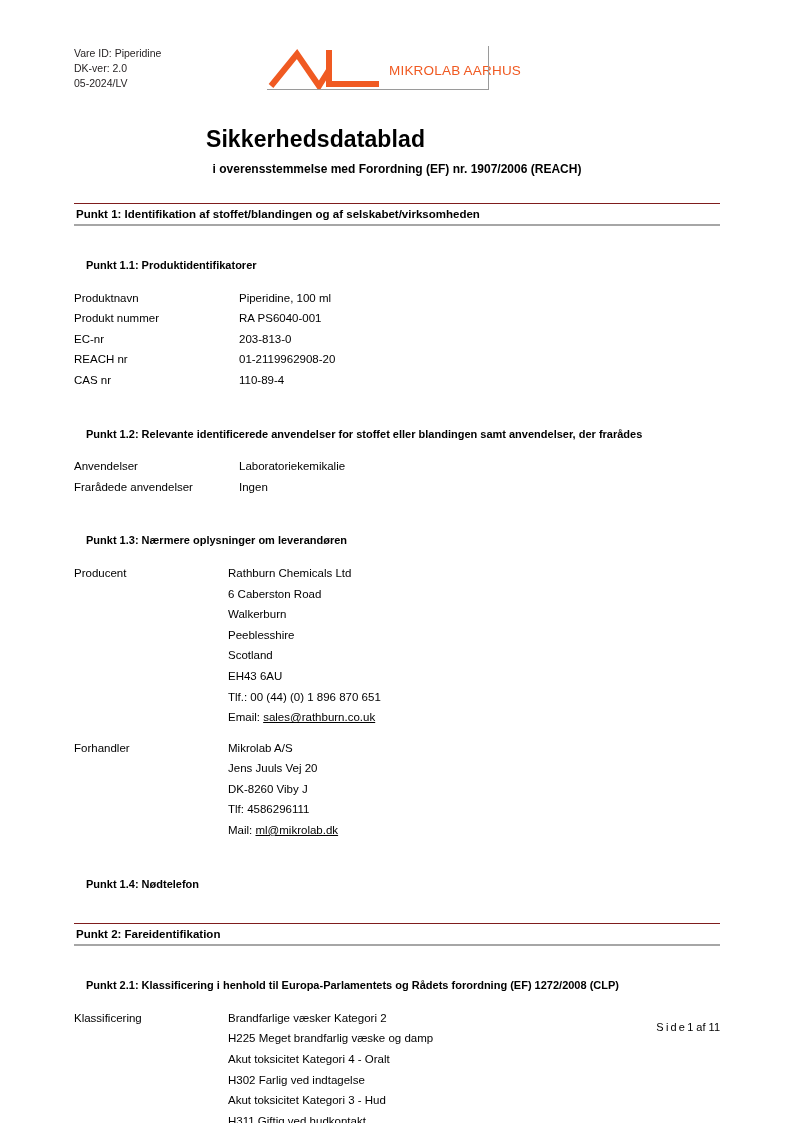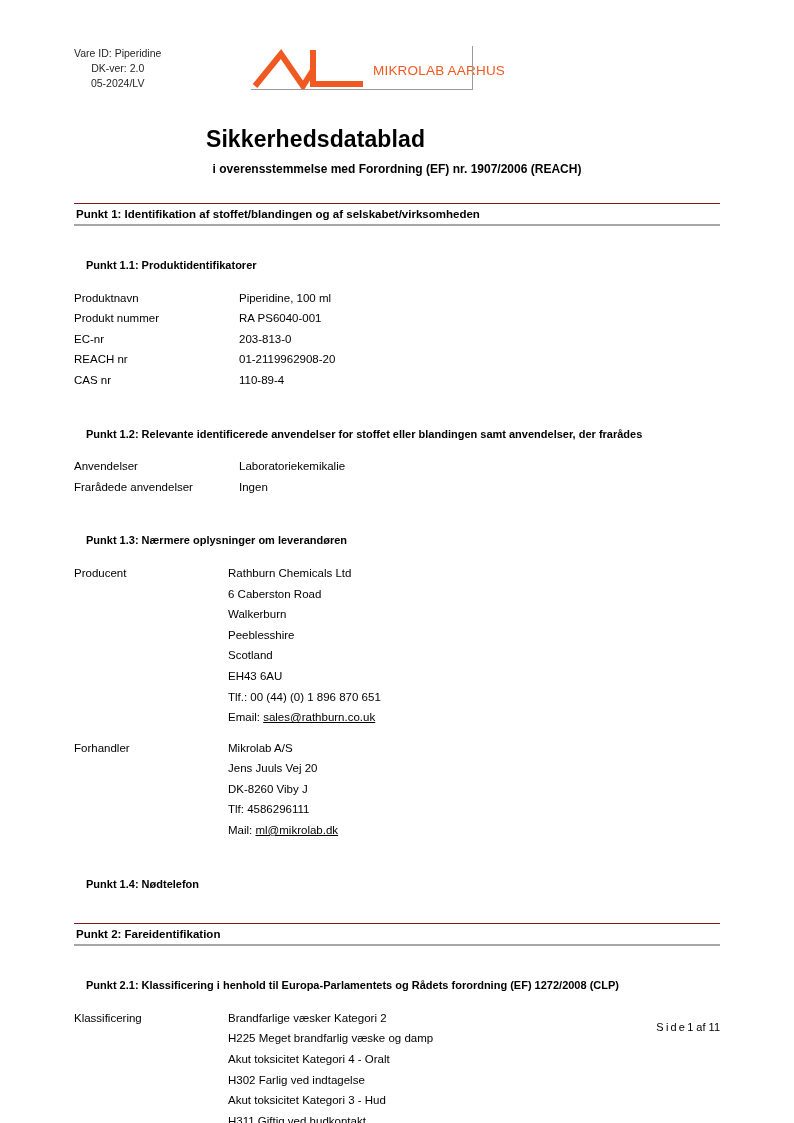--- a/index.html
+++ b/index.html
@@ -25,34 +25,33 @@
     padding: 0;
   }
 
   
   .header {
     position: absolute;
     top: 46px;
     left: 74px;
     width: 646px;
     height: 60px;
-    text-align: center;
   }
   .meta {
     position: absolute;
     top: 0; left: 0;
     font-size: 10.5px;
     line-height: 15px;
     color: #231f20;
   }
   .meta div { white-space: pre; }
 
   .logo-wrap {
     position: absolute;
-    left: 177px;
+    left: 193px;
     top: 0px;
     width: 222px;
     height: 48px;
   }
   .logo-mark {
     position: absolute;
     left: 0;
     top: 0;
     width: 120px;
     height: 44px;

